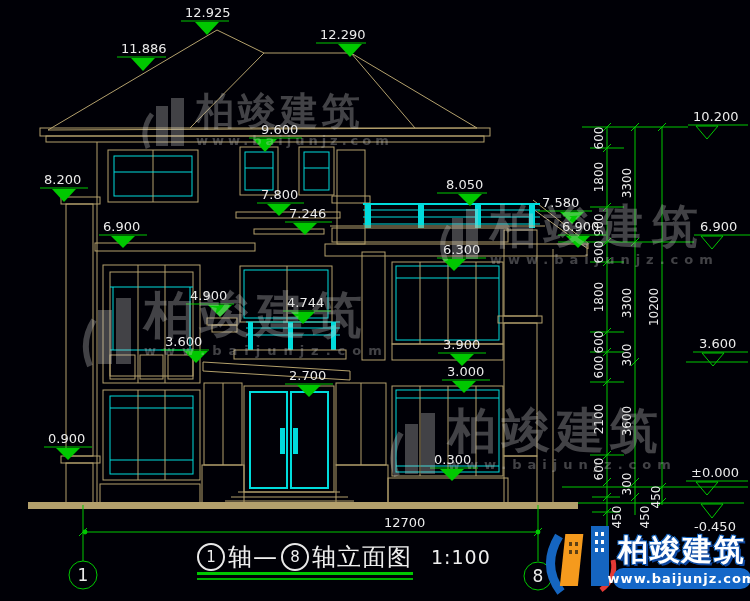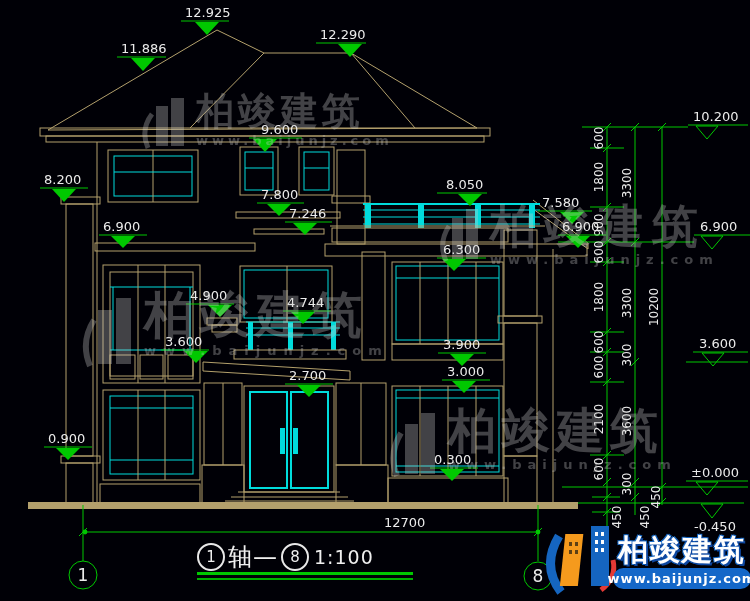--- a/index.html
+++ b/index.html
@@ -19,21 +19,21 @@
   
   .wm{position:absolute;color:rgba(205,205,205,.32);font-weight:bold;white-space:nowrap;display:flex;align-items:flex-start;pointer-events:none;}
   .wm .txt{line-height:1;}
   .wm .url{font-size:13px;letter-spacing:4px;margin-top:4px;}
   .wm-glyph{flex:none;margin-right:6px;}
   
   #caption{position:absolute;left:196px;top:541px;color:#efefef;display:flex;align-items:center;}
   .axis-circ{display:inline-flex;align-items:center;justify-content:center;width:24px;height:24px;
              border:2px solid #e8e8e8;border-radius:50%;font-size:15px;margin:0 1px;}
   .cap-txt{font-size:24px;letter-spacing:1px;margin:0 2px;}
-  .cap-scale{font-size:19px;margin-left:4px;letter-spacing:1px;}
+  .cap-scale{font-size:19px;margin-left:17px;letter-spacing:1px;}
   .cap-u1{position:absolute;left:197px;top:572px;width:216px;height:3px;background:#00c800;}
   .cap-u2{position:absolute;left:197px;top:578px;width:216px;height:2px;background:#00b000;}
   
   #logo{position:absolute;left:543px;top:518px;width:207px;height:83px;}
   #logo .brand{position:absolute;left:75px;top:12px;font-size:30px;font-weight:bold;color:#fff;
                letter-spacing:2px;text-shadow:2px 2px 0 #0d47a1,-1px -1px 0 #1565c0,1px -1px 0 #1565c0,-1px 1px 0 #1565c0;}
   #logo .pill{position:absolute;left:70px;top:50px;width:138px;height:21px;background:#1467c8;border-radius:11px;
               color:#fff;font-size:13px;font-weight:bold;display:flex;align-items:center;justify-content:center;letter-spacing:1px;}
 </style>
 </head>
@@ -398,20 +398,21 @@
         <div style="font-size:48px;letter-spacing:6px;">柏竣建筑</div>
   <div class="url" style="letter-spacing:6px;">www.baijunjz.com</div>
       </div>
 </div>
 
 
 <div id="caption">
   <span class="axis-circ">1</span>
   <span class="cap-txt">轴—</span>
   <span class="axis-circ">8</span>
+  <span class="cap-txt">轴立面图</span>
   <span class="cap-scale">1:100</span>
 </div>
 <div class="cap-u1"></div>
 <div class="cap-u2"></div>
 
 
 <div id="logo">
   <svg width="78" height="80" viewBox="0 0 78 80">
     <path d="M18 74 Q-2 48 16 18" stroke="#1565c0" stroke-width="9" fill="none"></path>
     <path d="M58 72 Q74 60 70 42" stroke="#e53935" stroke-width="5" fill="none"></path>

